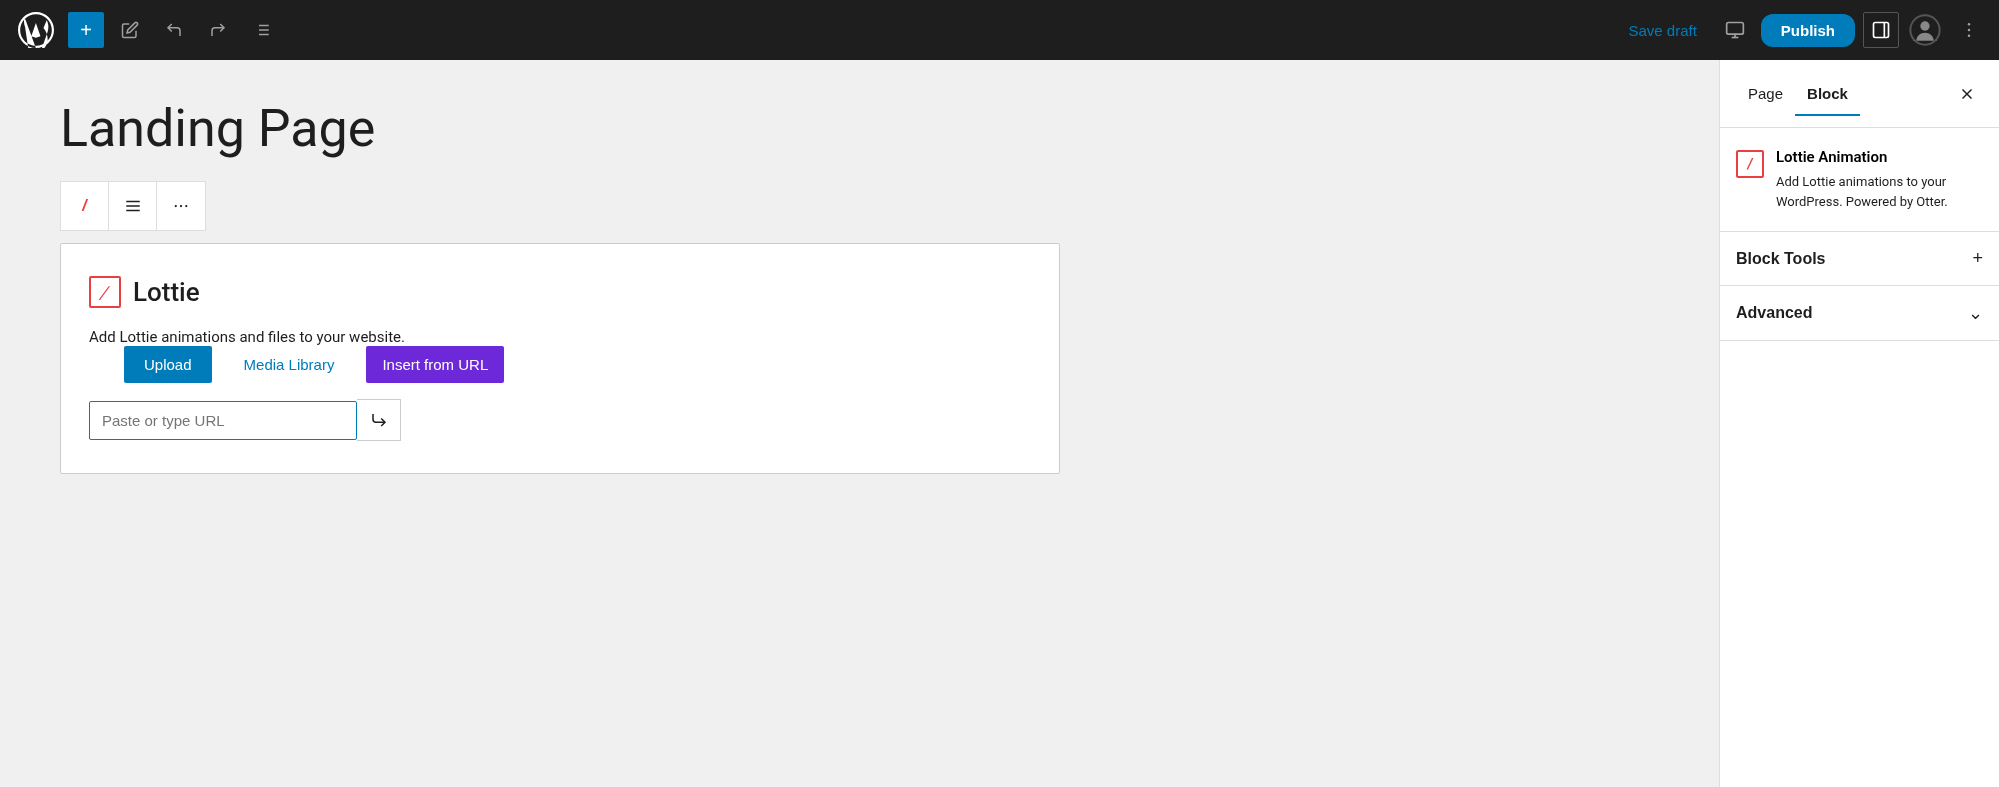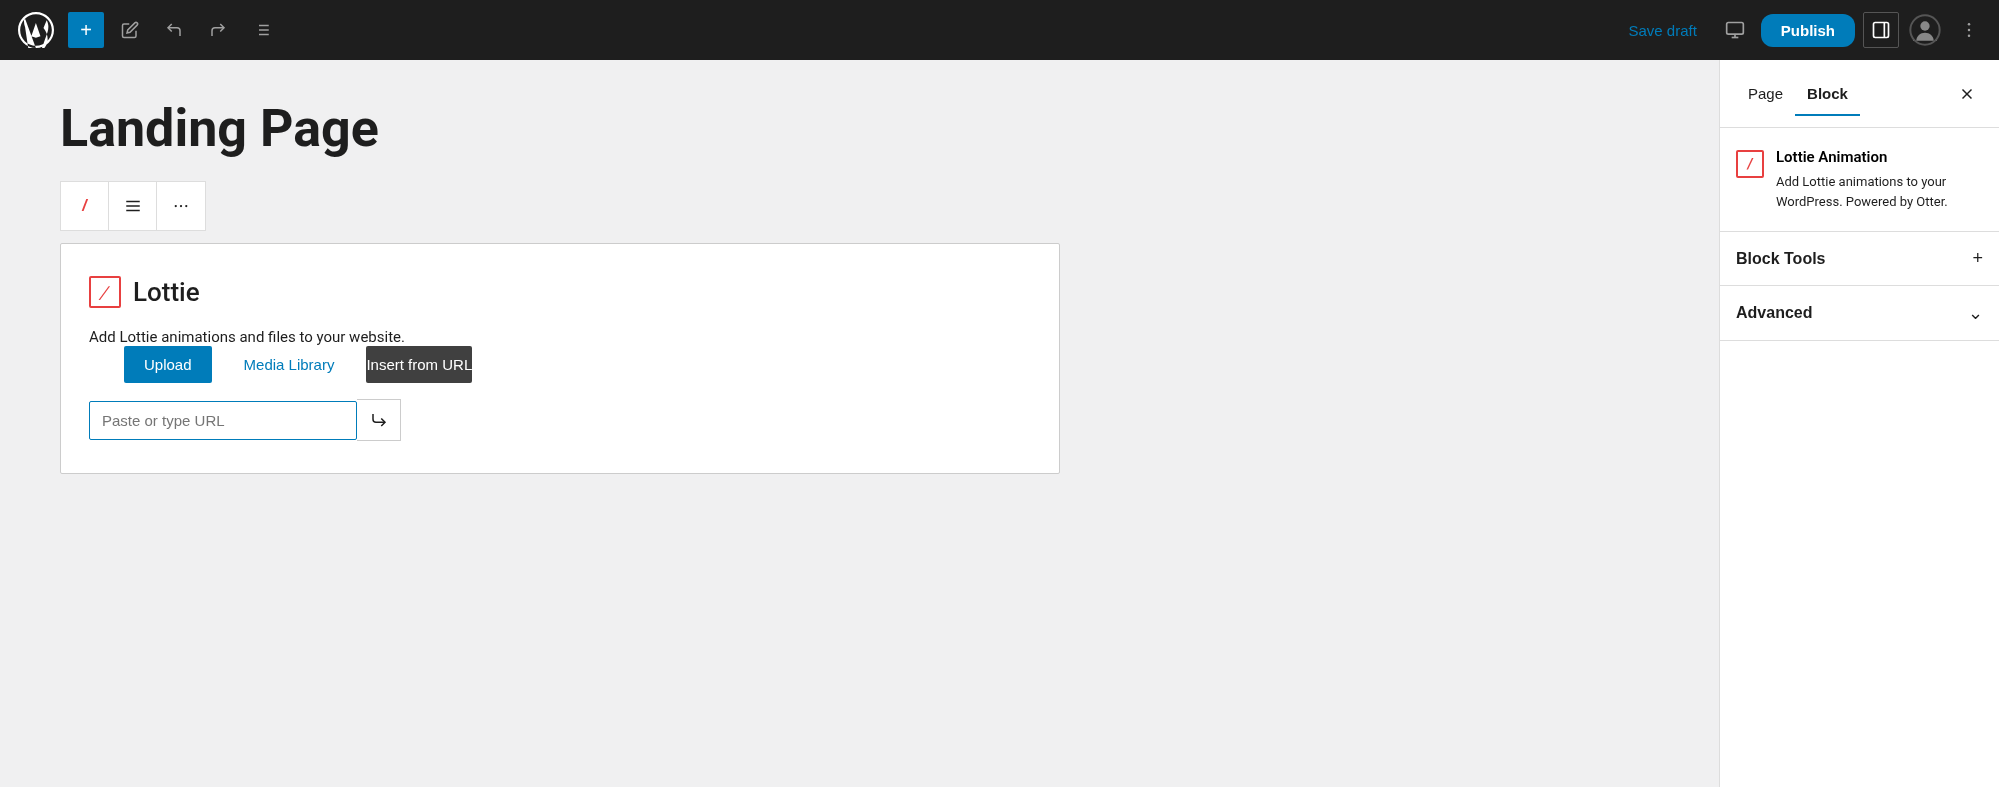--- a/index.html
+++ b/index.html
@@ -58,21 +58,21 @@
     
     .main-area {
       display: flex; flex: 1; overflow: hidden;
     }
 
     
     .editor {
       flex: 1; background: #f0f0f1; overflow-y: auto; padding: 40px 60px;
     }
     .page-title {
-      font-size: 52px; font-weight: 700; color: #1e1e1e; margin-bottom: 24px;
+      font-size: 52px; font-weight: 400; color: #1e1e1e; margin-bottom: 24px;
       line-height: 1.1;
     }
 
     
     .block-toolbar {
       display: flex; align-items: center; border: 1px solid #ddd;
       background: white; width: fit-content; margin-bottom: 12px;
     }
     .block-toolbar-btn {
       background: transparent; border: none; border-right: 1px solid #ddd;
@@ -107,22 +107,22 @@
     }
     .upload-btn {
       background: #007cba; color: white; border: none; border-radius: 2px;
       padding: 10px 20px; font-size: 15px; font-weight: 500; cursor: pointer;
     }
     .media-library-btn {
       background: transparent; color: #007cba; border: none;
       padding: 10px 16px; font-size: 15px; cursor: pointer;
     }
     .insert-url-btn {
-      background: #404040; color: white; border: none; border-radius: 2px;
-      padding: 10px 0; font-size: 15px; cursor: pointer;
+      background: #6d28d9; color: white; border: none; border-radius: 2px;
+      padding: 10px 16px; font-size: 15px; cursor: pointer;
     }
 
     
     .url-input-row {
       display: flex; align-items: center; margin-top: 16px; gap: 0;
     }
     .url-input {
       border: 1.5px solid #007cba; border-radius: 2px; padding: 10px 12px;
       font-size: 15px; width: 268px; outline: none; color: #1e1e1e;
     }

